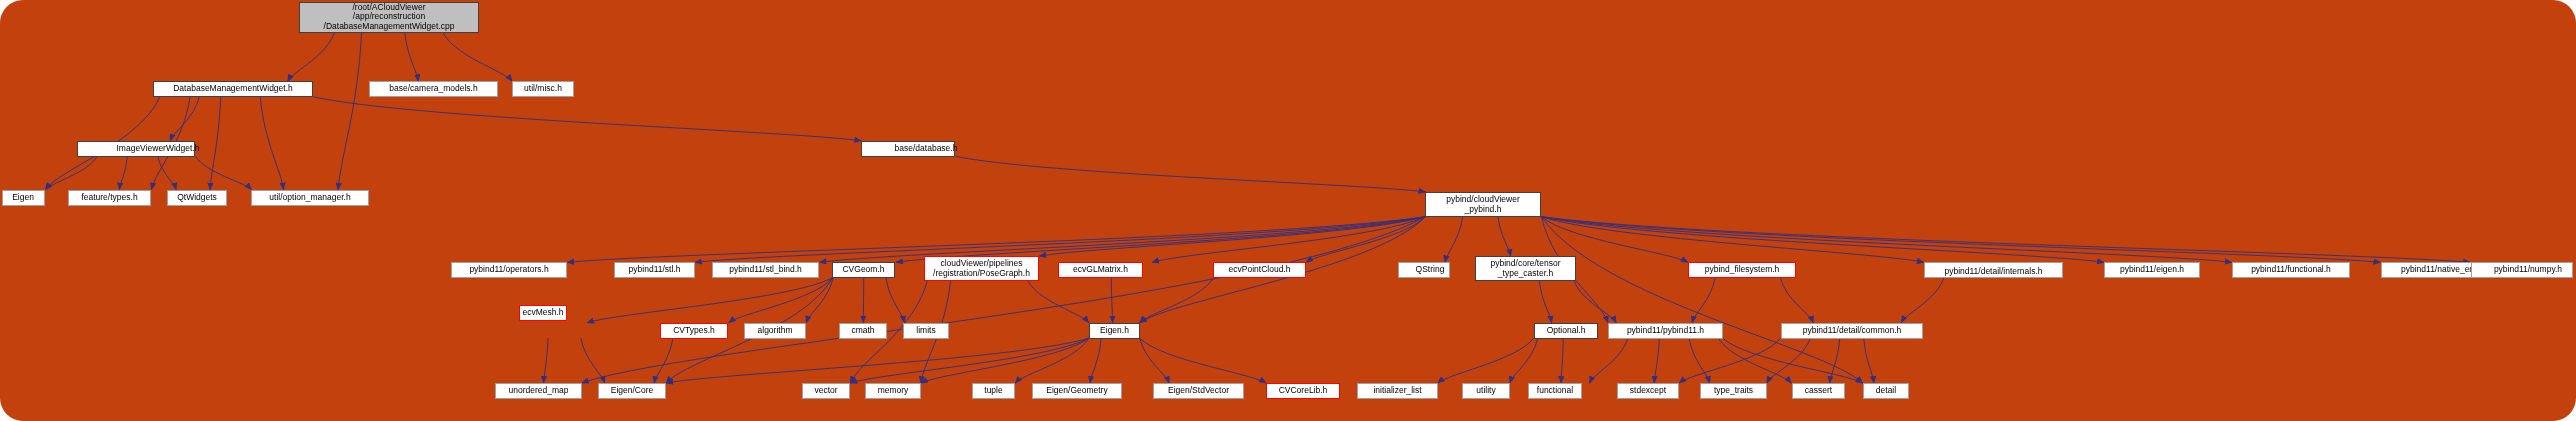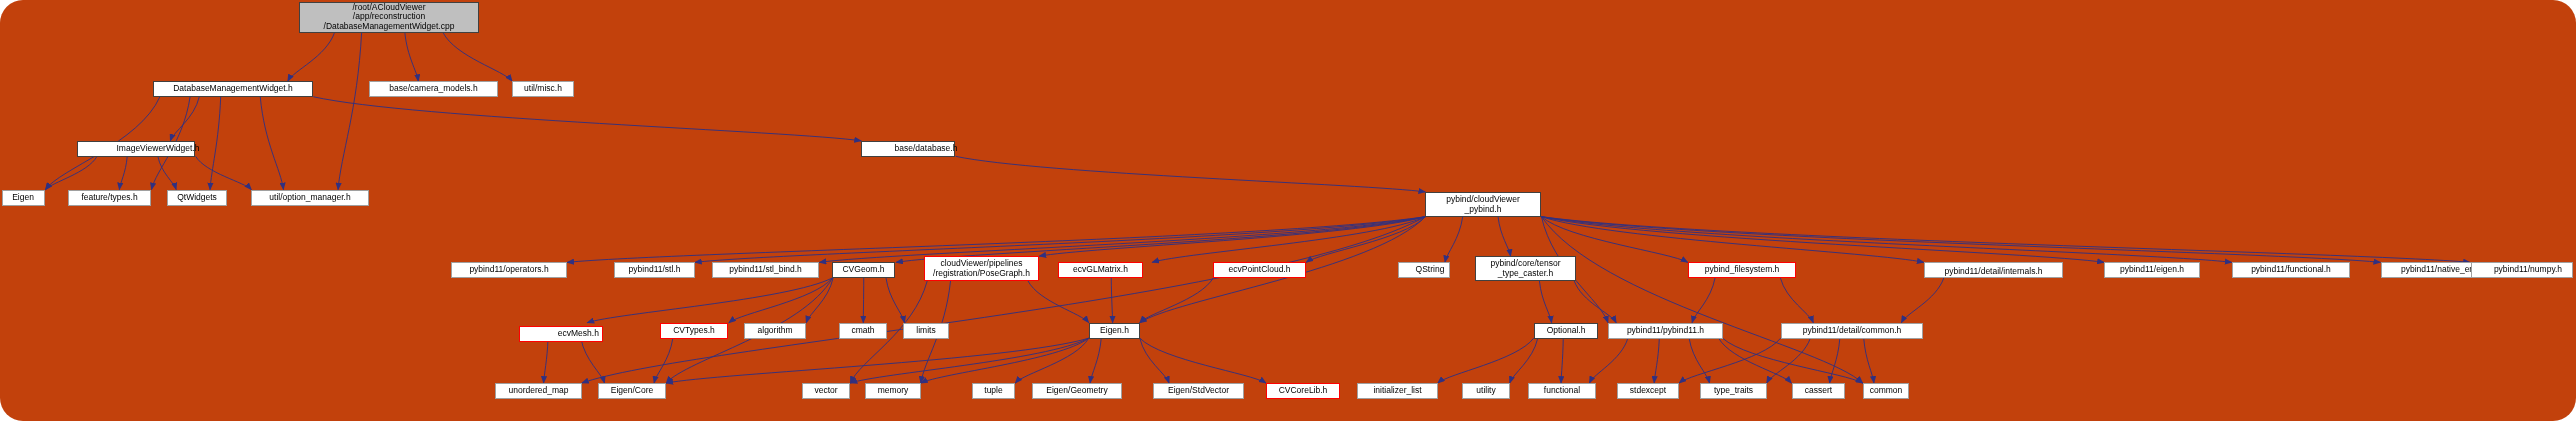--- a/index.html
+++ b/index.html
@@ -169,39 +169,39 @@
       <div class="node red" style="left: 1213px; top: 262px; width: 93px; height: 15.5px;"><span class="nlabel">ecvPointCloud.h</span></div>
       <div class="node grey" style="left: 1398px; top: 262px; width: 52px; height: 15.5px; padding-left: 12px;"><span class="nlabel">QString</span></div>
       <div class="node hdr" style="left: 1475px; top: 256px; width: 101px; height: 25px;"><span class="nlabel">pybind/core/tensor
 _type_caster.h</span></div>
       <div class="node red" style="left: 1688px; top: 262px; width: 108px; height: 15.5px;"><span class="nlabel">pybind_filesystem.h</span></div>
       <div class="node grey" style="left: 1924px; top: 262px; width: 139px; height: 15.5px; align-items: flex-end;"><span class="nlabel">pybind11/detail/internals.h</span></div>
       <div class="node grey" style="left: 2104px; top: 262px; width: 96px; height: 15.5px;"><span class="nlabel">pybind11/eigen.h</span></div>
       <div class="node grey" style="left: 2232px; top: 262px; width: 118px; height: 15.5px;"><span class="nlabel">pybind11/functional.h</span></div>
       <div class="node grey" style="left: 2381px; top: 262px; width: 132px; height: 15.5px;"><span class="nlabel">pybind11/native_enum.h</span></div>
       <div class="node grey" style="left: 2471px; top: 262px; width: 102px; height: 15.5px; padding-left: 12px;"><span class="nlabel">pybind11/numpy.h</span></div>
-      <div class="node red" style="left: 519px; top: 326px; width: 84px; height: 15.5px; justify-content: flex-end;"><span class="nlabel">ecvMesh.h</span></div>
+      <div class="node red" style="left: 519px; top: 305px; width: 48px; height: 15.5px;"><span class="nlabel">ecvMesh.h</span></div>
       <div class="node red" style="left: 660px; top: 323px; width: 68px; height: 15.5px;"><span class="nlabel">CVTypes.h</span></div>
       <div class="node grey" style="left: 744px; top: 323px; width: 62px; height: 15.5px;"><span class="nlabel">algorithm</span></div>
       <div class="node grey" style="left: 839px; top: 323px; width: 48px; height: 15.5px;"><span class="nlabel">cmath</span></div>
       <div class="node grey" style="left: 903px; top: 323px; width: 46px; height: 15.5px;"><span class="nlabel">limits</span></div>
       <div class="node hdr" style="left: 1089px; top: 323px; width: 51px; height: 15.5px;"><span class="nlabel">Eigen.h</span></div>
       <div class="node hdr" style="left: 1534px; top: 323px; width: 64px; height: 15.5px;"><span class="nlabel">Optional.h</span></div>
       <div class="node grey" style="left: 1608px; top: 323px; width: 115px; height: 15.5px;"><span class="nlabel">pybind11/pybind11.h</span></div>
       <div class="node grey" style="left: 1781px; top: 323px; width: 142px; height: 15.5px;"><span class="nlabel">pybind11/detail/common.h</span></div>
       <div class="node grey" style="left: 495px; top: 383px; width: 87px; height: 15.5px;"><span class="nlabel">unordered_map</span></div>
       <div class="node grey" style="left: 598px; top: 383px; width: 68px; height: 15.5px;"><span class="nlabel">Eigen/Core</span></div>
       <div class="node grey" style="left: 802px; top: 383px; width: 48px; height: 15.5px;"><span class="nlabel">vector</span></div>
       <div class="node grey" style="left: 865px; top: 383px; width: 56px; height: 15.5px;"><span class="nlabel">memory</span></div>
       <div class="node grey" style="left: 972px; top: 383px; width: 43px; height: 15.5px;"><span class="nlabel">tuple</span></div>
       <div class="node grey" style="left: 1032px; top: 383px; width: 90px; height: 15.5px;"><span class="nlabel">Eigen/Geometry</span></div>
       <div class="node grey" style="left: 1153px; top: 383px; width: 91px; height: 15.5px;"><span class="nlabel">Eigen/StdVector</span></div>
       <div class="node red" style="left: 1266px; top: 383px; width: 74px; height: 15.5px;"><span class="nlabel">CVCoreLib.h</span></div>
       <div class="node grey" style="left: 1357px; top: 383px; width: 81px; height: 15.5px;"><span class="nlabel">initializer_list</span></div>
       <div class="node grey" style="left: 1462px; top: 383px; width: 48px; height: 15.5px;"><span class="nlabel">utility</span></div>
-      <div class="node grey" style="left: 1528px; top: 383px; width: 68px; height: 15.5px;"><span class="nlabel">functional</span></div>
+      <div class="node grey" style="left: 1528px; top: 383px; width: 54px; height: 15.5px;"><span class="nlabel">functional</span></div>
       <div class="node grey" style="left: 1617px; top: 383px; width: 62px; height: 15.5px;"><span class="nlabel">stdexcept</span></div>
       <div class="node grey" style="left: 1700px; top: 383px; width: 67px; height: 15.5px;"><span class="nlabel">type_traits</span></div>
       <div class="node grey" style="left: 1792px; top: 383px; width: 53px; height: 15.5px;"><span class="nlabel">cassert</span></div>
-      <div class="node grey" style="left: 1863px; top: 383px; width: 46px; height: 15.5px;"><span class="nlabel">common</span></div>
+      <div class="node grey" style="left: 1863px; top: 383px; width: 46px; height: 15.5px;"><span class="nlabel">detail</span></div>
     </div>
 </div>
 
 
 </body></html>

